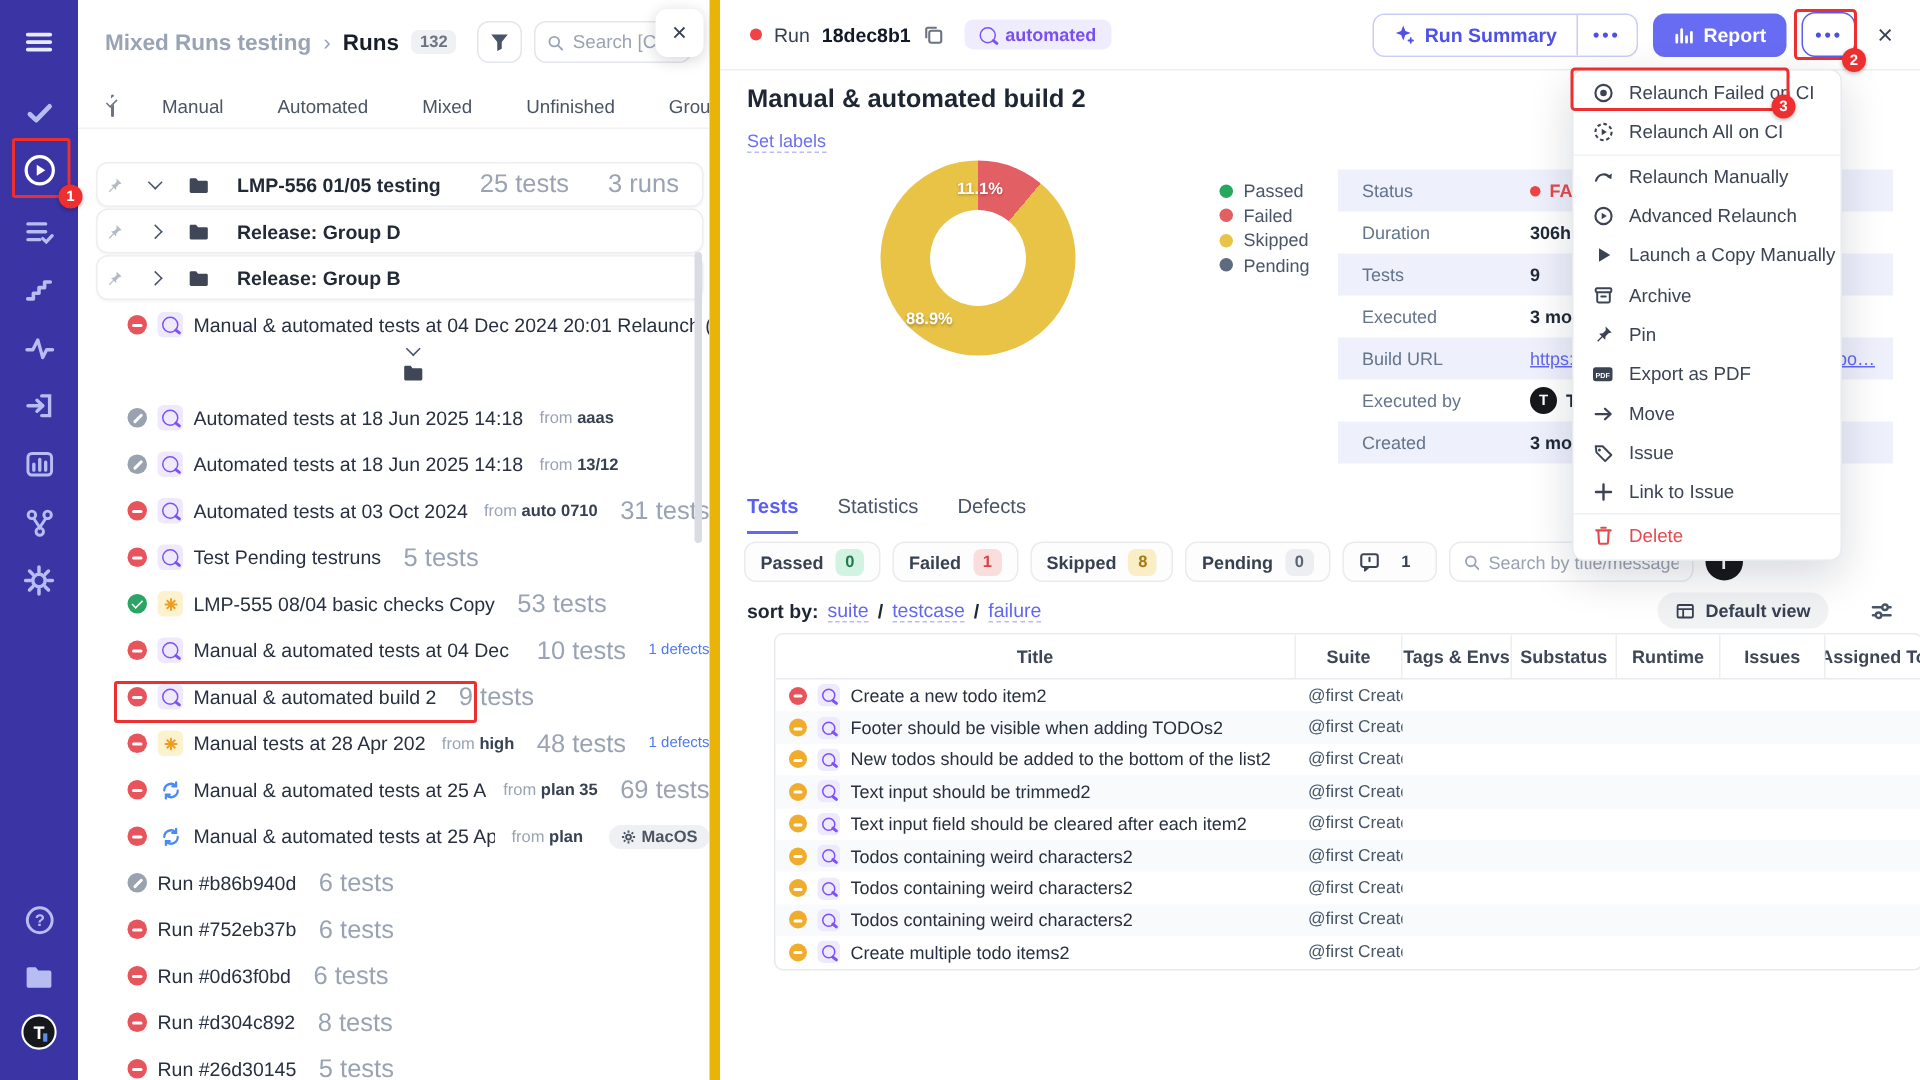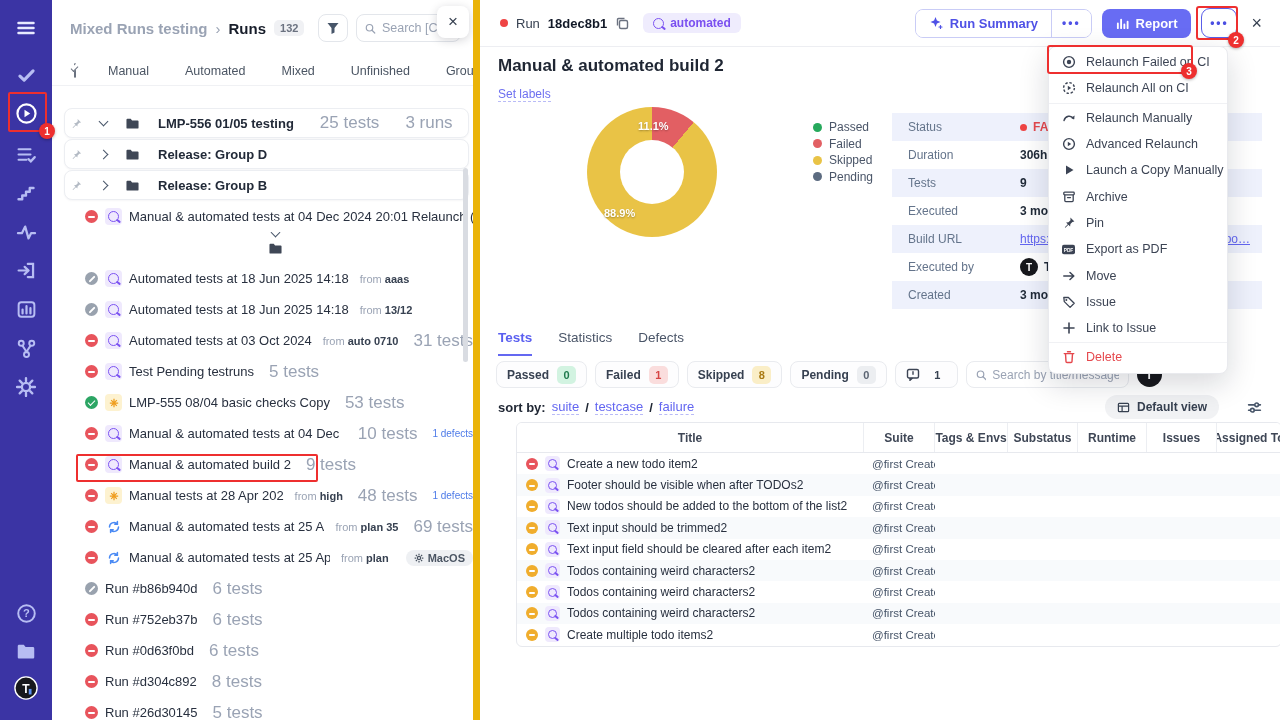--- a/index.html
+++ b/index.html
@@ -629,21 +629,21 @@
             <span></span>
             <span></span>
             <span></span>
           </div>
           <div class="trow">
             <span class="tcell-title">
               <span class="st st-skipped"></span>
               <span class="qwrap">
                 <span class="q"></span>
               </span>
-              <span class="rtitle">Footer should be visible when after TODOs2</span>
+              <span class="rtitle">Footer should be visible when adding TODOs2</span>
             </span>
             <span class="tsuite">@first Create ...</span>
             <span></span>
             <span></span>
             <span></span>
             <span></span>
             <span></span>
           </div>
           <div class="trow">
             <span class="tcell-title">

